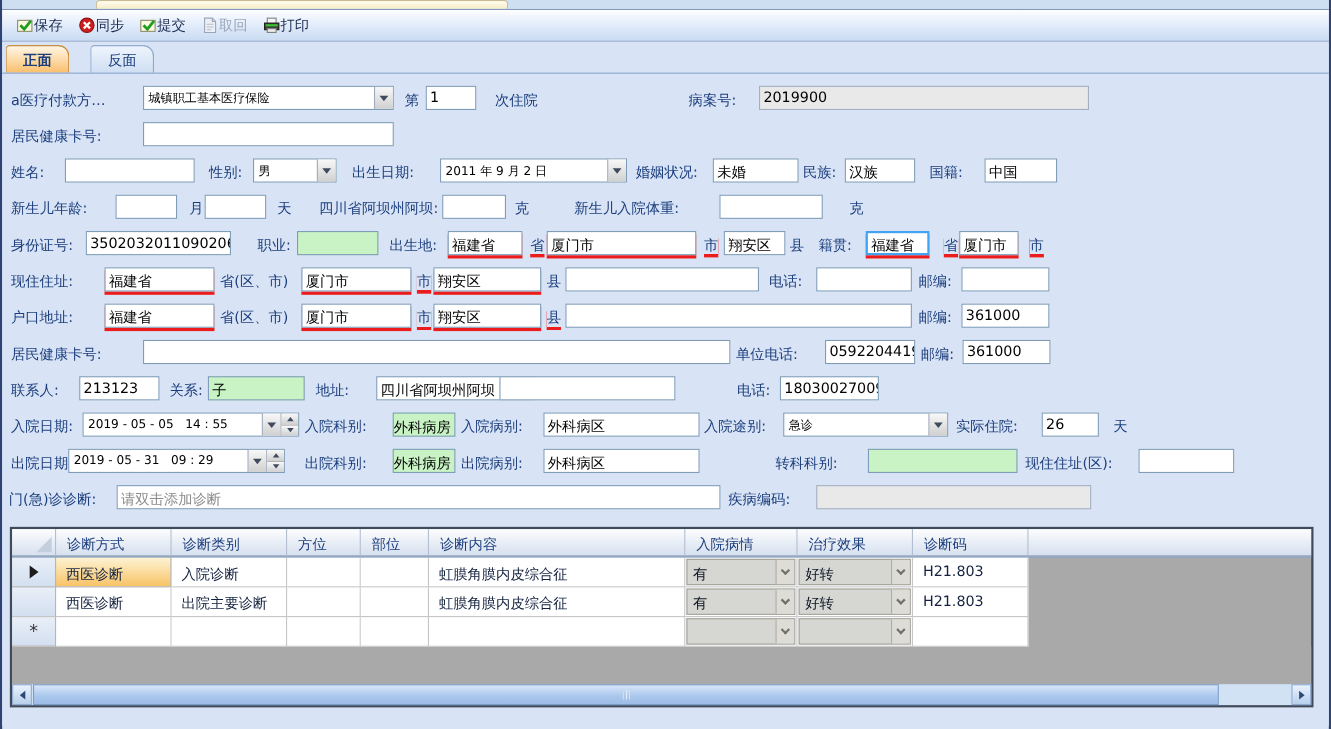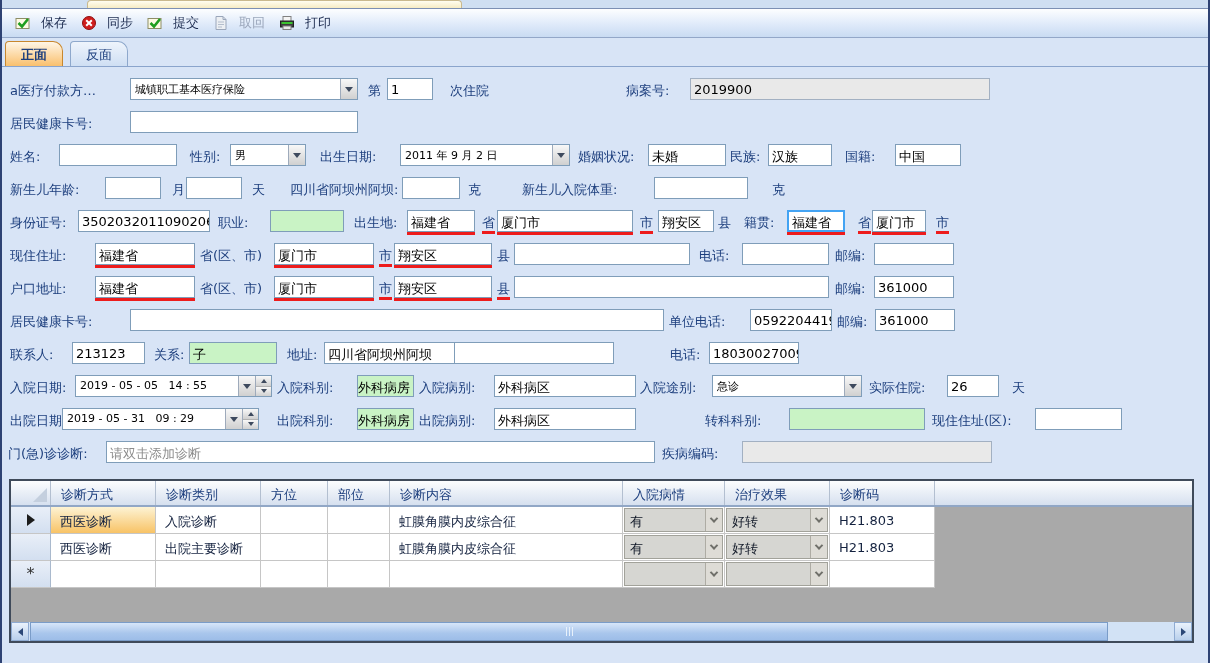--- a/index.html
+++ b/index.html
@@ -6,27 +6,27 @@
   html,body { width:1210px; height:663px; overflow:hidden; }
   body { font-family:"DejaVu Sans", sans-serif; background:#d8e4f6; }
   .window { position:relative; width:1210px; height:663px; border-left:2px solid #2e4273; border-right:2px solid #2e4273; border-bottom:3px solid #2e4273; background:#d8e4f6; }
 
   
   .topstrip { position:relative; height:8px; background:#cfdff2; }
   .creamtab { position:absolute; left:85px; top:0; width:375px; height:8px; background:linear-gradient(#fffdf0,#f6ecc4); border:1px solid #c9b98e; border-bottom:none; border-radius:4px 4px 0 0; }
 
   
   .toolbar { height:30px; background:linear-gradient(#fdfeff,#dfeafa 55%,#c9dbf2); border-top:1px solid #7c90b4; border-bottom:1px solid #93a7c8; display:flex; align-items:center; padding-left:8px; }
-  .tbtn { display:flex; align-items:center; gap:10px; padding:2px 9px 2px 5px; font-size:13px; color:#1d2c50; cursor:default; }
+  .tbtn { display:flex; align-items:center; gap:0; padding:2px 9px 2px 5px; font-size:13px; color:#1d2c50; cursor:default; }
   .tbtn.disabled { color:#9aa6ba; }
   .tbtn svg { display:block; }
 
   
   .tabbar { height:28px; padding:3px 0 0 3px; background:#d8e4f6; }
-  .tab { display:inline-block; padding:4px 15px 5px; font-size:13px; color:#1c3e7d; border:1px solid #8ea8cc; border-bottom:none; border-radius:4px 10px 0 0; margin-right:2px; background:linear-gradient(#eef4fc,#cbdcf2); vertical-align:bottom; }
+  .tab { display:inline-block; padding:4px 15px 5px; font-size:13px; color:#1c3e7d; border:1px solid #8ea8cc; border-bottom:none; border-radius:4px 10px 0 0; margin-right:14px; background:linear-gradient(#eef4fc,#cbdcf2); vertical-align:bottom; }
   .tab.active { font-weight:bold; background:linear-gradient(#fff6e6,#f9b95e); border-color:#c8872e; }
 
   
   .form { position:relative; height:597px; border-top:1px solid #8aa4cc; background:#d8e4f6; }
   .frow { position:absolute; left:0; right:0; height:33px; }
   .lb { position:absolute; top:9px; font-size:13px; color:#1c3e7d; white-space:nowrap; }
   .fd { position:absolute; top:5px; height:22px; border:1px solid #7f9db9; background:#fff; font-size:13px; color:#000; padding:3px 3px 0; overflow:hidden; white-space:pre; }
   .green { background:#c9f3c5; }
   .ro { background:#e9e9e9; border-color:#a2b0c2; }
   .rl { box-shadow:0 3px 0 0 #ed1c1c; }
@@ -196,21 +196,21 @@
       <div class="fd" style="left:400px;width:58px"></div>
       <span class="lb" style="left:466px">克</span>
       <span class="lb" style="left:520px">新生儿入院体重:</span>
       <div class="fd" style="left:652px;width:94px"></div>
       <span class="lb" style="left:770px">克</span>
     </div>
 
     <div class="frow" style="top:138px">
       <span class="lb" style="left:8px">身份证号:</span>
       <div class="fd" style="left:76px;width:132px">350203201109020611</div>
-      <span class="lb" style="left:216px">职业:</span>
+      <span class="lb" style="left:232px">职业:</span>
       <div class="fd green" style="left:268px;width:74px"></div>
       <span class="lb" style="left:352px">出生地:</span>
       <div class="fd rl" style="left:405px;width:68px">福建省</div>
       <span class="lb rl" style="left:480px">省</span>
       <div class="fd rl" style="left:495px;width:136px">厦门市</div>
       <span class="lb rl" style="left:638px">市</span>
       <div class="fd" style="left:656px;width:56px">翔安区</div>
       <span class="lb" style="left:716px">县</span>
       <span class="lb" style="left:742px">籍贯:</span>
       <div class="fd fcs rl" style="left:785px;width:58px">福建省</div>
@@ -255,21 +255,21 @@
       <span class="lb" style="left:835px">邮编:</span>
       <div class="fd" style="left:873px;width:80px">361000</div>
     </div>
 
     <div class="frow" style="top:270px">
       <span class="lb" style="left:8px">联系人:</span>
       <div class="fd" style="left:70px;width:73px">213123</div>
       <span class="lb" style="left:152px">关系:</span>
       <div class="fd green" style="left:187px;width:88px">子</div>
       <span class="lb" style="left:285px">地址:</span>
-      <div class="fd" style="left:322px;width:144px">四川省阿坝州阿坝</div>
+      <div class="fd" style="left:340px;width:144px">四川省阿坝州阿坝</div>
       <div class="fd" style="left:452px;width:160px"></div>
       <span class="lb" style="left:668px">电话:</span>
       <div class="fd" style="left:707px;width:90px">18030027009</div>
     </div>
 
     <div class="frow" style="top:303px">
       <span class="lb" style="left:8px">入院日期:</span>
       <div class="combo" style="left:73px;width:197px">
         <span class="ctxt">2019 - 05 - 05   14 : 55</span>
         <span class="cbtn">

